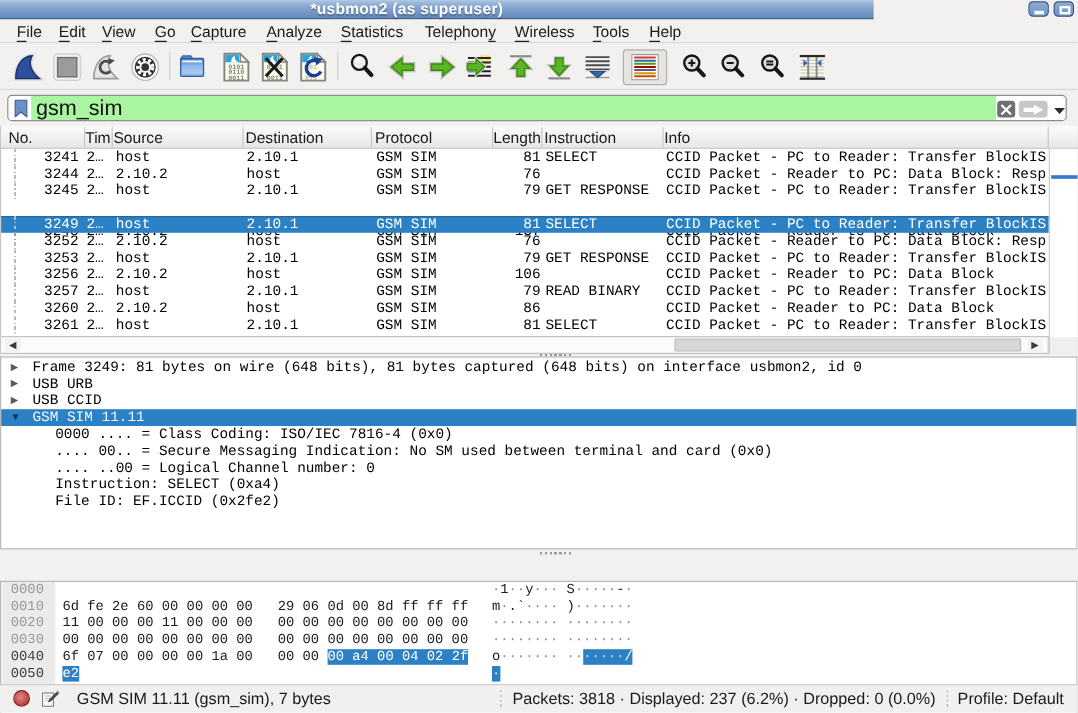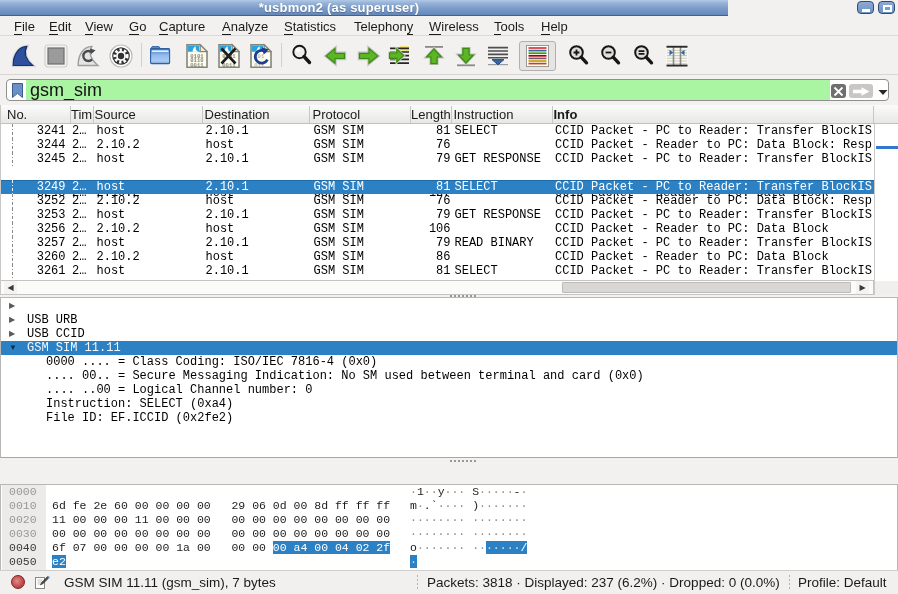--- a/index.html
+++ b/index.html
@@ -279,21 +279,21 @@
 
 <div class="abs" id="plist">
 <div id="phead">
 <span class="hlbl" style="left:6px;">No.</span>
 <span class="hlbl" style="left:70px;">Tim</span>
 <span class="hlbl" style="left:93.5px;">Source</span>
 <span class="hlbl" style="left:203.5px;">Destination</span>
 <span class="hlbl" style="left:311.5px;">Protocol</span>
 <span class="hlbl" style="left:410px;">Length</span>
 <span class="hlbl" style="left:452.5px;">Instruction</span>
-<span class="hlbl" style="left:552.5px;font-weight:bold;">Info</span>
+<span class="hlbl" style="left:552.5px;">Info</span>
 <div class="hsep" style="left:69px;"></div>
 <div class="hsep" style="left:92px;"></div>
 <div class="hsep" style="left:201px;"></div>
 <div class="hsep" style="left:308px;"></div>
 <div class="hsep" style="left:409px;"></div>
 <div class="hsep" style="left:450px;"></div>
 <div class="hsep" style="left:551px;"></div>
 <div class="hsep" style="left:872px;"></div>
 </div>
 <div class="prow mono" style="top:19px;"><span class="c1">3241</span><span class="c2">2…</span><span class="c3">host</span><span class="c4">2.10.1</span><span class="c5">GSM SIM</span><span class="c6">81</span><span class="c7">SELECT</span><span class="c8">CCID Packet - PC to Reader: Transfer BlockIS</span><span class="dashln" style="top:0;height:14px;"></span></div>
@@ -316,21 +316,21 @@
 <div class="sbtn" style="left:855px;">▶</div>
 </div>
 <div id="corner"></div>
 </div>
 
 <div class="abs splitter" style="top:295px;height:2px;">
     <div class="dots" style="top:0px;"></div>
   </div>
 
 <div class="abs" id="details">
-    <div class="drow mono" style="top:1px;"><span class="tri">▶</span></div>
+    <div class="drow mono" style="top:1px;"><span class="tri">▶</span><span class="txt">Frame 3249: 81 bytes on wire (648 bits), 81 bytes captured (648 bits) on interface usbmon2, id 0</span></div>
 <div class="drow mono" style="top:15px;"><span class="tri">▶</span><span class="txt">USB URB</span></div>
 <div class="drow mono" style="top:29px;"><span class="tri">▶</span><span class="txt">USB CCID</span></div>
 <div class="drow mono sel" style="top:43px;"><span class="tri">▼</span><span class="txt">GSM SIM 11.11</span></div>
 <div class="drow mono" style="top:57px;"><span class="txt2">0000 .... = Class Coding: ISO/IEC 7816-4 (0x0)</span></div>
 <div class="drow mono" style="top:71px;"><span class="txt2">.... 00.. = Secure Messaging Indication: No SM used between terminal and card (0x0)</span></div>
 <div class="drow mono" style="top:85px;"><span class="txt2">.... ..00 = Logical Channel number: 0</span></div>
 <div class="drow mono" style="top:99px;"><span class="txt2">Instruction: SELECT (0xa4)</span></div>
 <div class="drow mono" style="top:113px;"><span class="txt2">File ID: EF.ICCID (0x2fe2)</span></div>
   </div>
 

